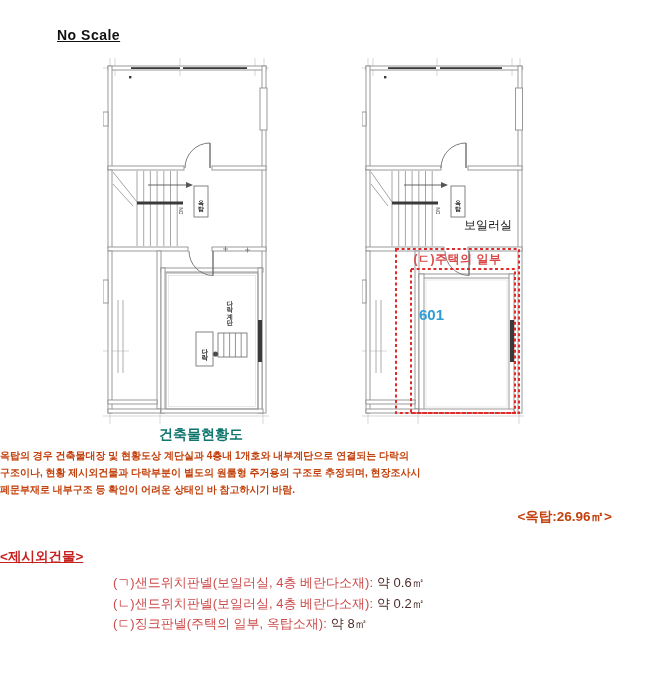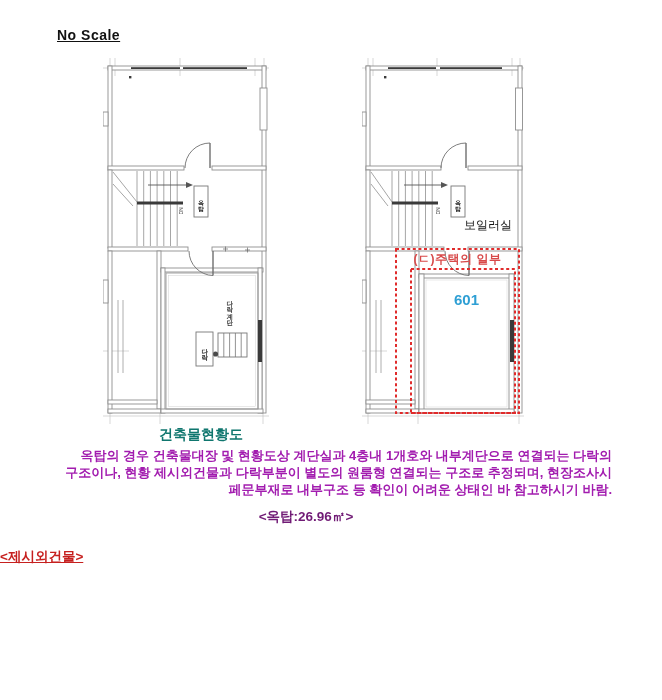--- a/index.html
+++ b/index.html
@@ -14,24 +14,24 @@
   .plan-wrap svg{position:absolute;left:0;top:0;}
   .vlabel{position:absolute;writing-mode:vertical-rl;text-orientation:upright;
           color:#222;font-weight:bold;line-height:1;display:flex;align-items:center;justify-content:center;}
   .dn-label{position:absolute;font-size:5px;color:#333;transform:rotate(-90deg);transform-origin:center;}
   .caption{position:absolute;font-size:14px;font-weight:bold;color:#0f766e;text-align:center;}
   #caption-left{left:118px;top:426px;width:166px;}
   #caption-right{left:362px;top:426px;width:162px;}
   #boiler-label{left:102px;top:159px;font-size:12px;color:#111;white-space:nowrap;}
   #house-part-label{left:34px;top:193px;width:123px;text-align:center;font-size:12px;
                     font-weight:bold;color:#d84a4a;letter-spacing:0.5px;white-space:nowrap;}
-  #unit-label{left:57px;top:233px;width:95px;text-align:center;font-size:15px;font-weight:bold;color:#2e9fd4;}
-  #note-block{left:0;top:447px;width:612px;text-align:right;font-size:13px;font-weight:bold;
-              line-height:17px;color:#a21caf;}
-  #rooftop-area{left:0;top:508px;width:612px;text-align:center;font-size:13.5px;font-weight:bold;color:#701a75;}
+  #unit-label{left:57px;top:248px;width:95px;text-align:left;font-size:15px;font-weight:bold;color:#2e9fd4;}
+  #note-block{left:0;top:447px;width:612px;text-align:left;font-size:10px;font-weight:bold;
+              line-height:17px;color:#c2410c;}
+  #rooftop-area{left:0;top:508px;width:612px;text-align:right;font-size:13.5px;font-weight:bold;color:#c2410c;}
   #extra-title{left:0;top:548px;width:612px;text-align:left;font-size:13.5px;font-weight:bold;
                color:#c6201f;text-decoration:underline;}
   #extra-list{left:113px;top:573px;font-size:13px;line-height:20.5px;color:#cd4a4a;white-space:nowrap;}
   #extra-list .val{color:#4d2b2b;margin-left:4px;}
 </style>
 </head>
 <body>
 
 <div id="page">
 
@@ -209,21 +209,26 @@
     <div class="dn-label" style="left:72px;top:150px;">DN</div>
     <div id="boiler-label" class="abs">보일러실</div>
     <div id="house-part-label" class="abs">(ㄷ)주택의 일부</div>
     <div id="unit-label" class="abs">601</div>
   </div>
 
   <div id="caption-left" class="caption">건축물현황도</div>
 
   <div id="note-block" class="abs">
     <div>옥탑의 경우 건축물대장 및 현황도상 계단실과 4층내 1개호와 내부계단으로 연결되는 다락의</div>
-    <div>구조이나, 현황 제시외건물과 다락부분이 별도의 원룸형 연결되는 구조로 추정되며, 현장조사시</div>
+    <div>구조이나, 현황 제시외건물과 다락부분이 별도의 원룸형 주거용의 구조로 추정되며, 현장조사시</div>
     <div>페문부재로 내부구조 등 확인이 어려운 상태인 바 참고하시기 바람.</div>
   </div>
 
   <div id="rooftop-area" class="abs">&lt;옥탑:26.96㎡&gt;</div>
 
   <div id="extra-title" class="abs">&lt;제시외건물&gt;</div>
+  <div id="extra-list" class="abs">
+    <div><span>(ㄱ)샌드위치판넬(보일러실, 4층 베란다소재):</span><span class="val">약 0.6㎡</span></div>
+    <div><span>(ㄴ)샌드위치판넬(보일러실, 4층 베란다소재):</span><span class="val">약 0.2㎡</span></div>
+    <div><span>(ㄷ)징크판넬(주택의 일부, 옥탑소재):</span><span class="val">약 8㎡</span></div>
+  </div>
 
 </div>
 
 </body></html>

